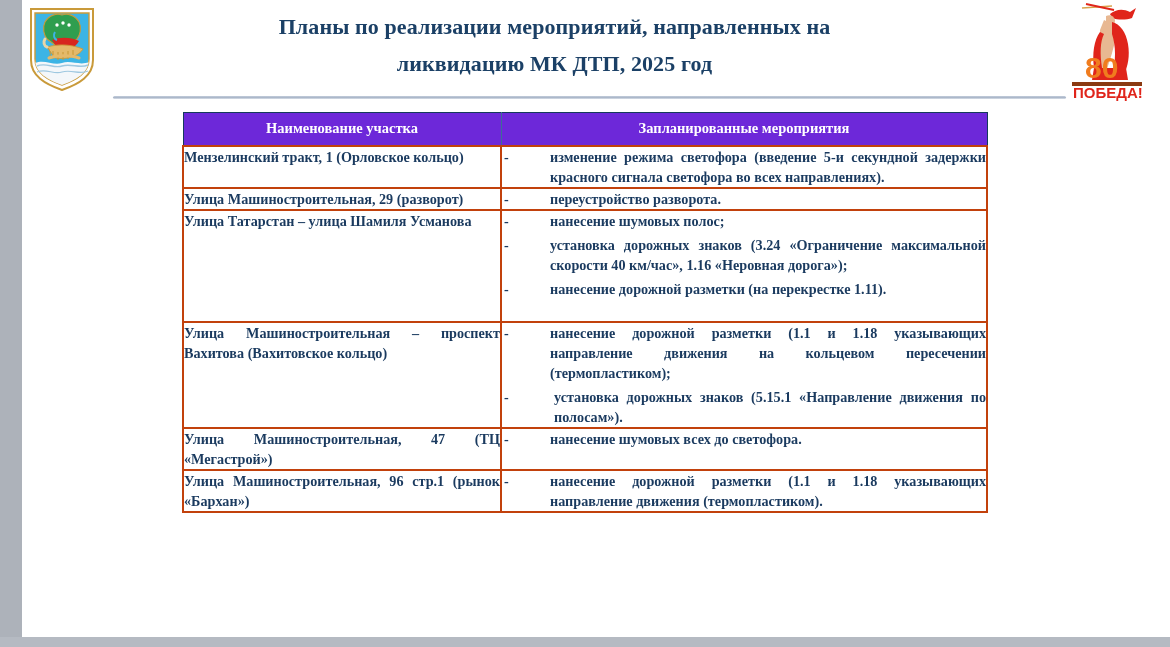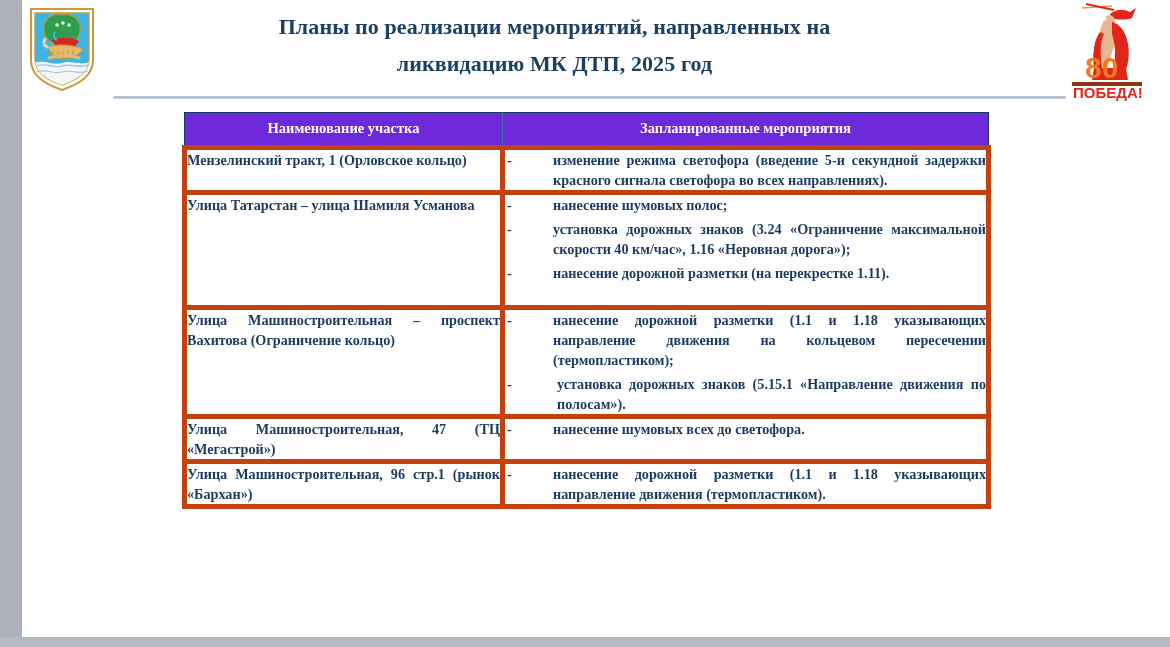--- a/index.html
+++ b/index.html
@@ -88,21 +88,21 @@
     left: 160px;
     top: 112px;
     width: 804px;
   }
   table.plan {
     border-collapse: collapse;
     width: 804px;
     table-layout: fixed;
   }
   table.plan th, table.plan td {
-    border: 5px solid #c2410c;
+    border: 2px solid #c2410c;
     vertical-align: top;
     padding: 0;
   }
   table.plan thead th {
     background: #6d28d9;
     color: #ffffff;
     font-weight: bold;
     font-size: 14.5px;
     text-align: center;
     padding: 7px 4px 8px 4px;
@@ -229,34 +229,42 @@
 
         <tr>
           <td class="site">Мензелинский тракт, 1 (Орловское кольцо)</td>
           <td class="measures">
             <ul class="bullets">
               <li><span class="dash">-</span><span>изменение режима светофора (введение 5-и секундной задержки красного сигнала светофора во всех направлениях).</span></li>
             </ul>
           </td>
         </tr>
 
+        <tr>
+          <td class="site">Улица Машиностроительная, 29 (разворот)</td>
+          <td class="measures">
+            <ul class="bullets">
+              <li><span class="dash">-</span><span>переустройство разворота.</span></li>
+            </ul>
+          </td>
+        </tr>
 
         <tr class="r-tall">
           <td class="site">Улица Татарстан – улица Шамиля Усманова</td>
           <td class="measures">
             <ul class="bullets">
               <li><span class="dash">-</span><span>нанесение шумовых полос;</span></li>
               <li><span class="dash">-</span><span>установка дорожных знаков (3.24 «Ограничение максимальной скорости 40 км/час», 1.16 «Неровная дорога»);</span></li>
               <li><span class="dash">-</span><span>нанесение дорожной разметки (на перекрестке 1.11).</span></li>
             </ul>
           </td>
         </tr>
 
         <tr>
-          <td class="site">Улица Машиностроительная – проспект Вахитова (Ограничение кольцо)</td>
+          <td class="site">Улица Машиностроительная – проспект Вахитова (Вахитовское кольцо)</td>
           <td class="measures">
             <ul class="bullets">
               <li><span class="dash">-</span><span>нанесение дорожной разметки (1.1 и 1.18 указывающих направление движения на кольцевом пересечении (термопластиком);</span></li>
               <li class="tight-indent"><span class="dash">-</span><span>установка дорожных знаков (5.15.1 «Направление движения по полосам»).</span></li>
             </ul>
           </td>
         </tr>
 
         <tr>
           <td class="site">Улица Машиностроительная, 47 (ТЦ «Мегастрой»)</td>

